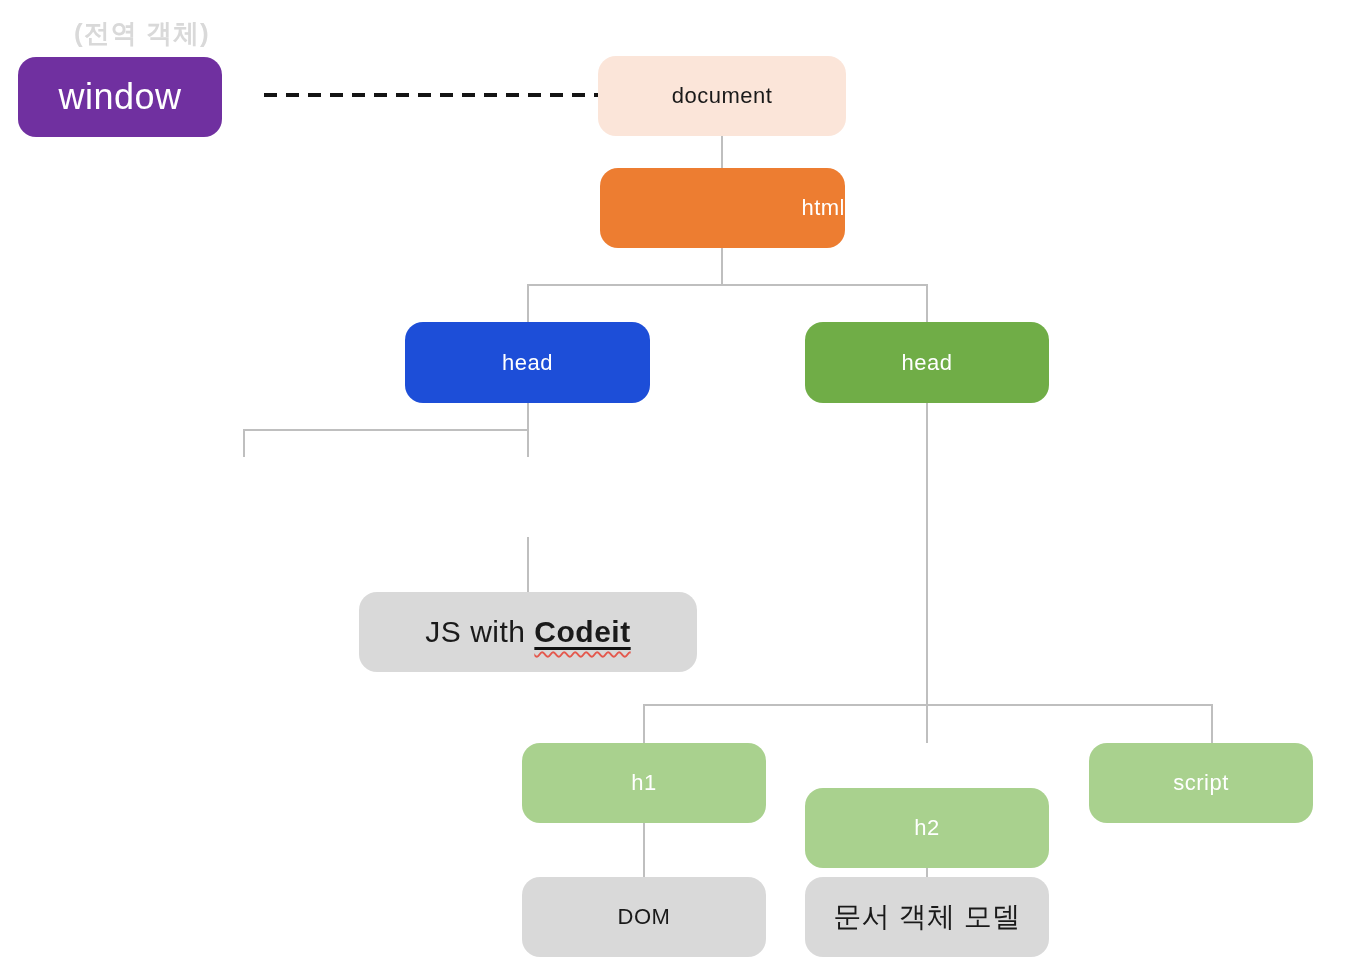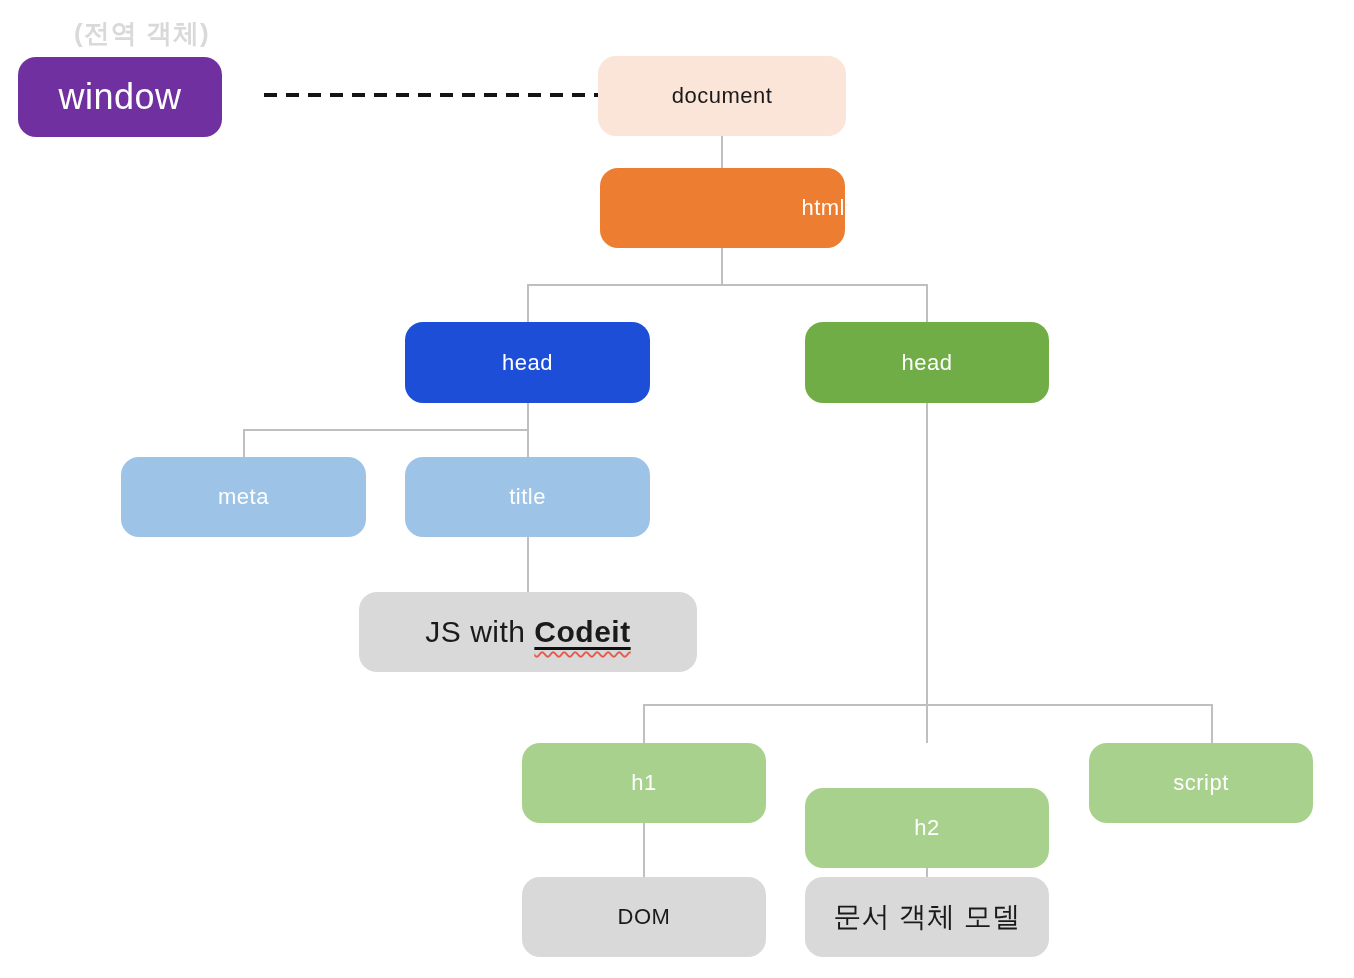--- a/index.html
+++ b/index.html
@@ -139,27 +139,21 @@
   </div>
 
   <div class="node node-head white-text">
     <span>head</span>
   </div>
 
   <div class="node node-body white-text">
     <span>head</span>
   </div>
 
-  <div class="node node-meta white-text">
-    <span>meta</span>
-  </div>
 
-  <div class="node node-title white-text">
-    <span>title</span>
-  </div>
 
   <div class="node node-jstitle dark-text">
     <span class="label-prefix">JS with </span>
       <span class="codeit"><span class="codeit-inner">Codeit</span></span>
   </div>
 
   <div class="node node-h1 white-text">
     <span>h1</span>
   </div>
 

